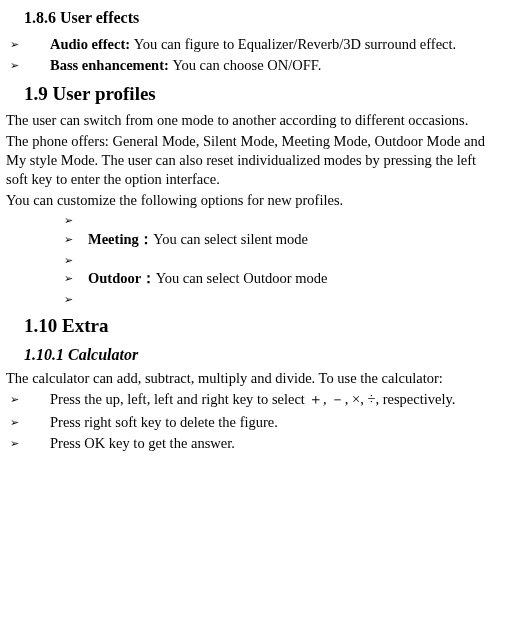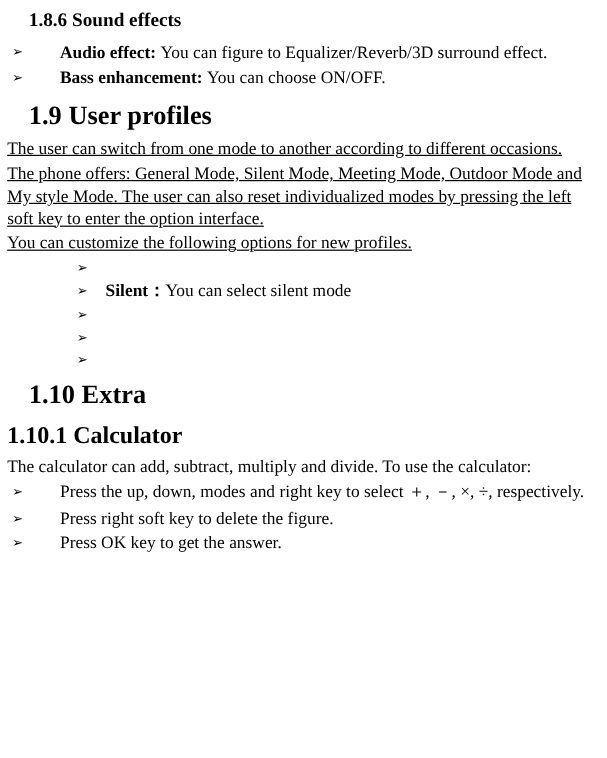--- a/index.html
+++ b/index.html
@@ -16,31 +16,33 @@
       background: white;
       color: black;
     }
     .h3 {
       font-size: 16px;
       font-weight: bold;
       margin-left: 18px;
       margin-bottom: 6px;
     }
     .h2 {
-      font-size: 22px;
+      font-size: 19px;
       font-weight: bold;
       margin-left: 18px;
       margin-top: 8px;
       margin-bottom: 4px;
     }
     .h3-sub {
-      font-size: 20px;
+      font-size: 16px;
       font-weight: bold;
+      margin-left: 18px;
       margin-top: 6px;
       margin-bottom: 4px;
+      font-style: italic;
     }
     .bullet-list {
       list-style: none;
     }
     .bullet-item {
       display: flex;
       margin-bottom: 2px;
     }
     .bullet-arrow {
       font-family: Arial, sans-serif;
@@ -55,34 +57,33 @@
     .outer-bullet .bullet-arrow {
       margin-left: 4px;
       width: 34px;
     }
     .inner-bullet .bullet-arrow {
       margin-left: 58px;
       width: 18px;
     }
     .para {
       margin-bottom: 2px;
-      text-decoration: underline;
     }
     .para-just {
       text-align: justify;
       margin-bottom: 2px;
     }
     .bold {
       font-weight: bold;
     }
   </style>
 </head>
 <body>
 
-<div class="h3">1.8.6     Sound effects</div>
+<div class="h3">1.8.6     User effects</div>
 <ul class="bullet-list">
   <li class="bullet-item outer-bullet">
     <span class="bullet-arrow">➢</span>
     <span class="bullet-content"><span class="bold">Audio effect: </span><span>You can figure to Equalizer/Reverb/3D surround effect.</span></span>
   </li>
   <li class="bullet-item outer-bullet">
     <span class="bullet-arrow">➢</span>
     <span class="bullet-content"><span class="bold">Bass enhancement: </span><span>You can choose ON/OFF.</span></span>
   </li>
 </ul>
@@ -90,40 +91,41 @@
 <div class="h2">1.9   User profiles</div>
 <div class="para">The user can switch from one mode to another according to different occasions.</div>
 <div class="para">The phone offers: General Mode, Silent Mode, Meeting Mode, Outdoor Mode and My style Mode. The user can also reset individualized modes by pressing the left soft key to enter the option interface.</div>
 <div class="para">You can customize the following options for new profiles.</div>
 <ul class="bullet-list">
   <li class="bullet-item inner-bullet">
     <span class="bullet-arrow">➢</span>
   </li>
   <li class="bullet-item inner-bullet">
     <span class="bullet-arrow">➢</span>
-    <span class="bullet-content"><span class="bold">Silent：</span><span>You can select silent mode</span></span>
+    <span class="bullet-content"><span class="bold">Meeting：</span><span>You can select silent mode</span></span>
   </li>
   <li class="bullet-item inner-bullet">
     <span class="bullet-arrow">➢</span>
   </li>
   <li class="bullet-item inner-bullet">
     <span class="bullet-arrow">➢</span>
+    <span class="bullet-content"><span class="bold">Outdoor：</span><span>You can select Outdoor mode</span></span>
   </li>
   <li class="bullet-item inner-bullet">
     <span class="bullet-arrow">➢</span>
   </li>
 </ul>
 
 <div class="h2">1.10 Extra</div>
 <div class="h3-sub">1.10.1  Calculator</div>
 <div class="para-just">The calculator can add, subtract, multiply and divide. To use the calculator:</div>
 <ul class="bullet-list">
   <li class="bullet-item outer-bullet">
     <span class="bullet-arrow">➢</span>
-    <span class="bullet-content para-just">Press the up, down, modes and right key to select ＋, －, ×, ÷, respectively.</span>
+    <span class="bullet-content para-just">Press the up, left, left and right key to select ＋, －, ×, ÷, respectively.</span>
   </li>
   <li class="bullet-item outer-bullet">
     <span class="bullet-arrow">➢</span>
     <span class="bullet-content">Press right soft key to delete the figure.</span>
   </li>
   <li class="bullet-item outer-bullet">
     <span class="bullet-arrow">➢</span>
     <span class="bullet-content">Press OK key to get the answer.</span>
   </li>
 </ul>

